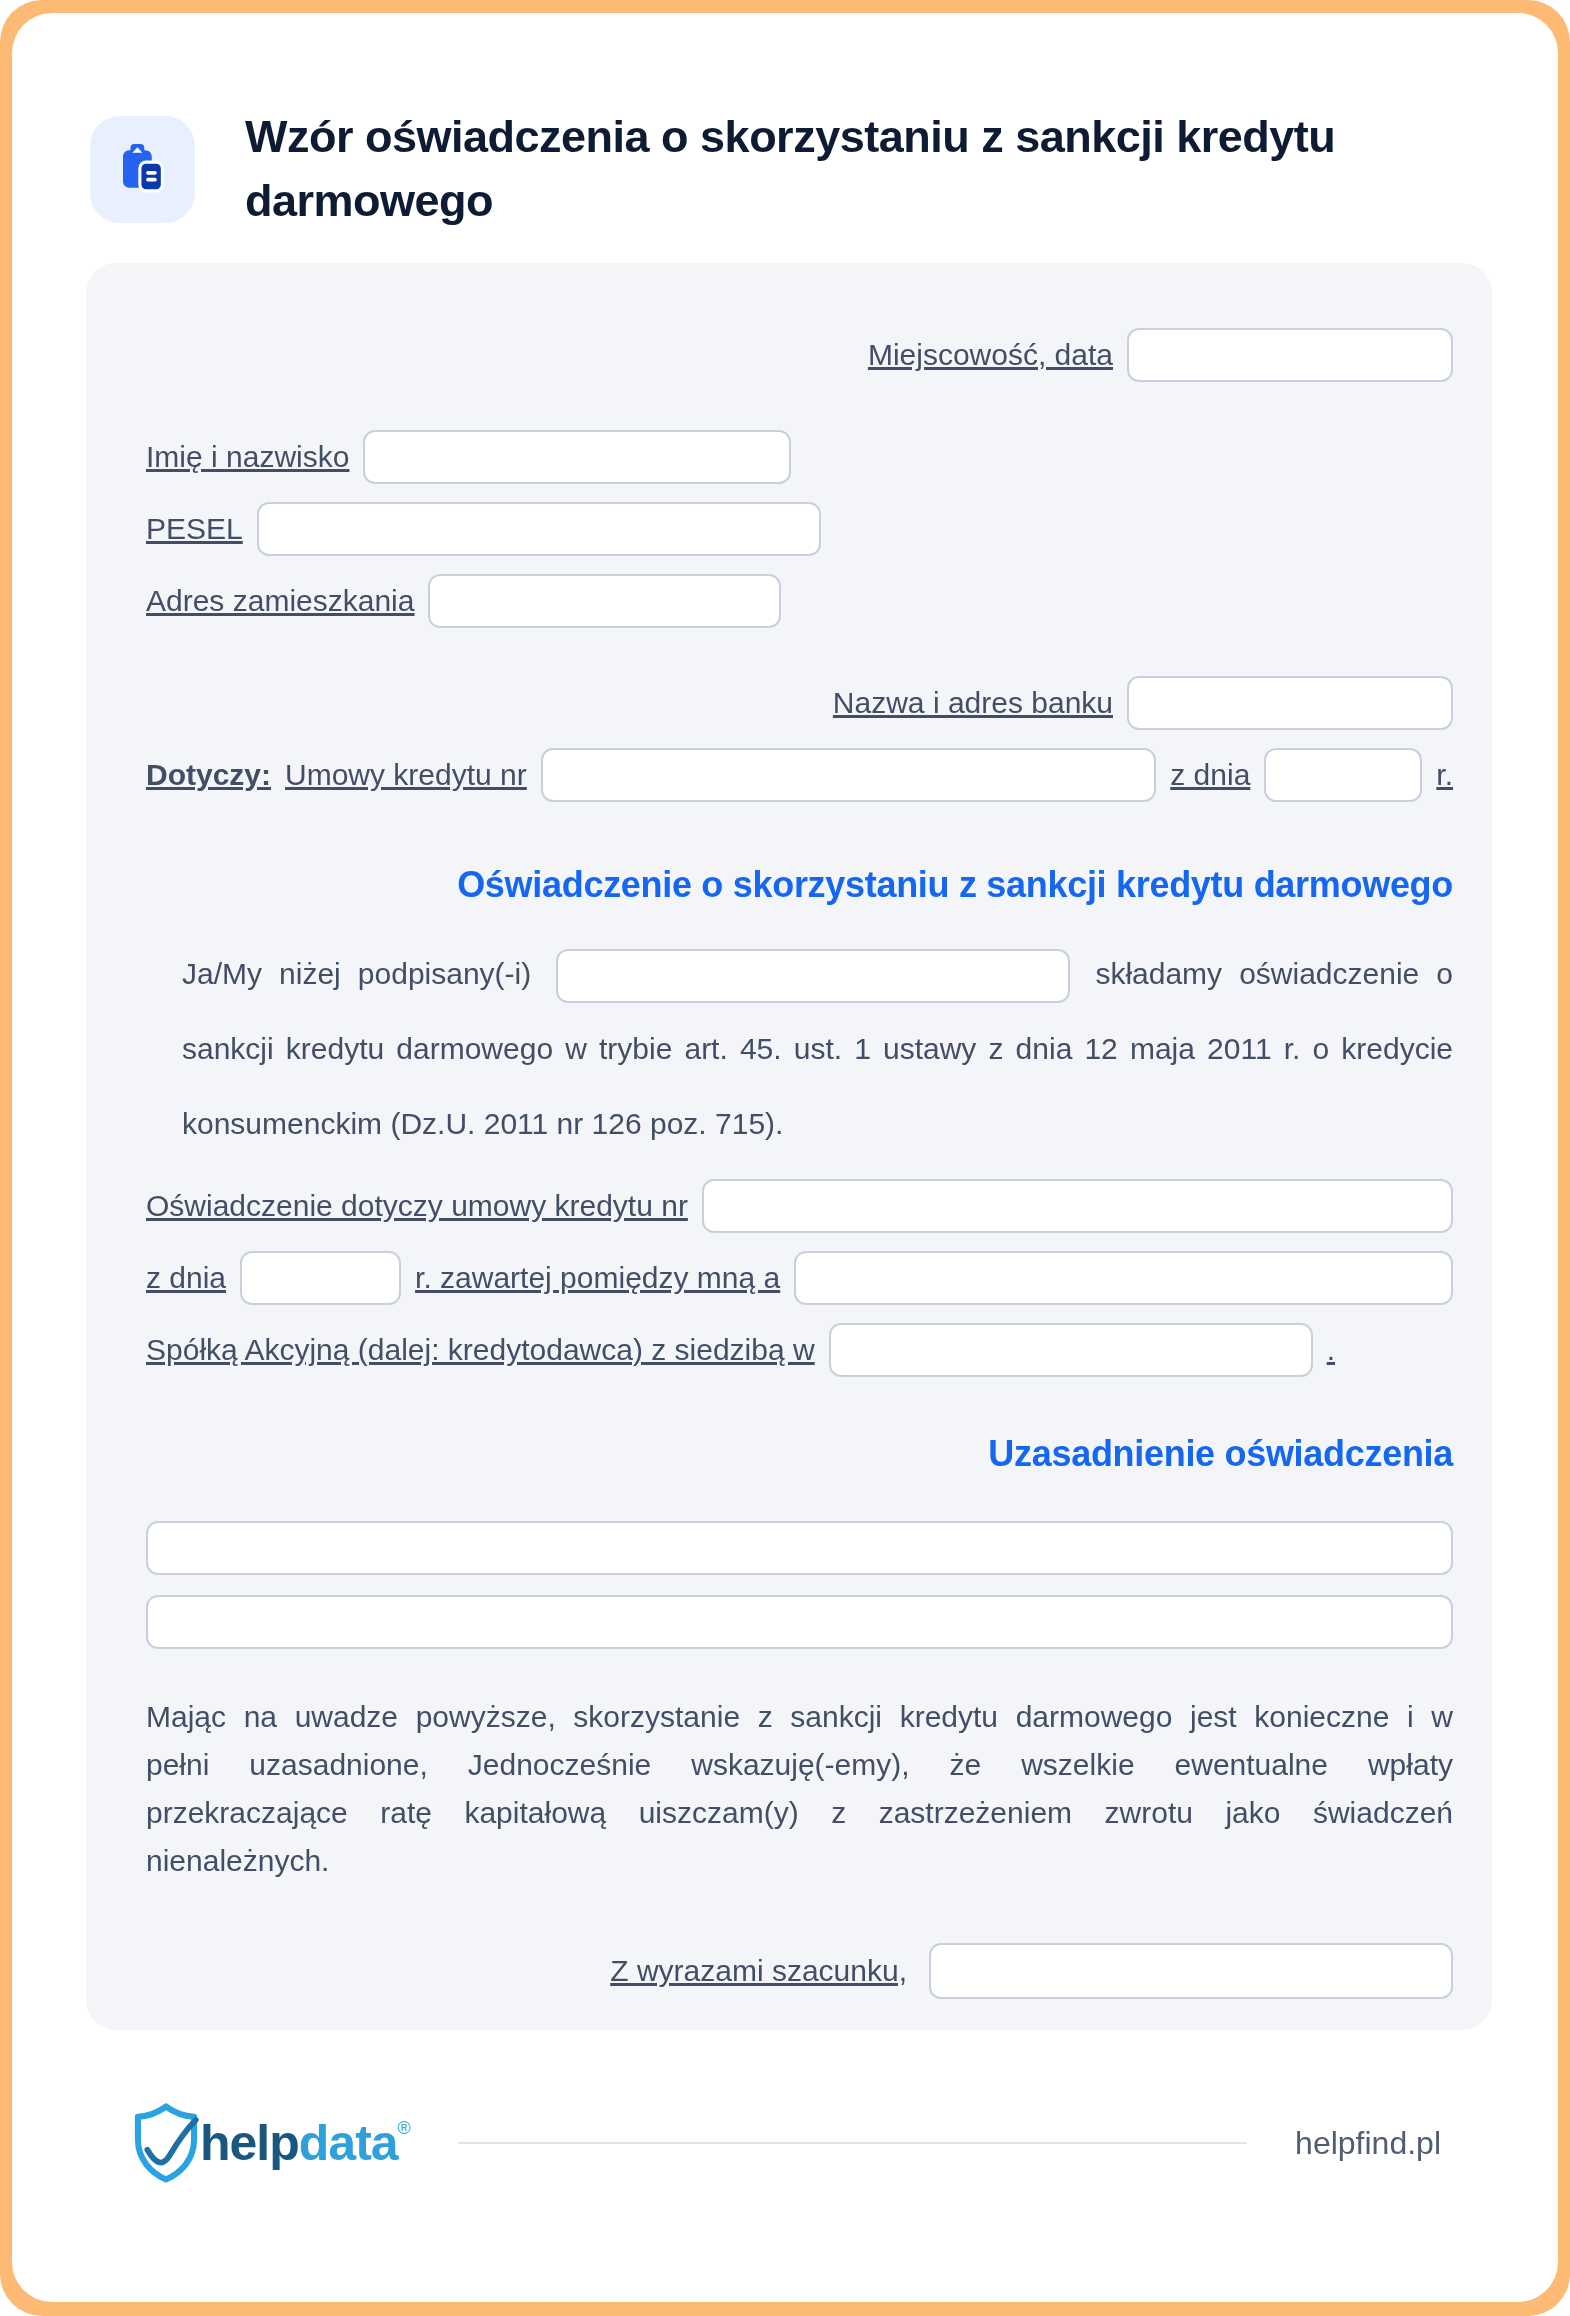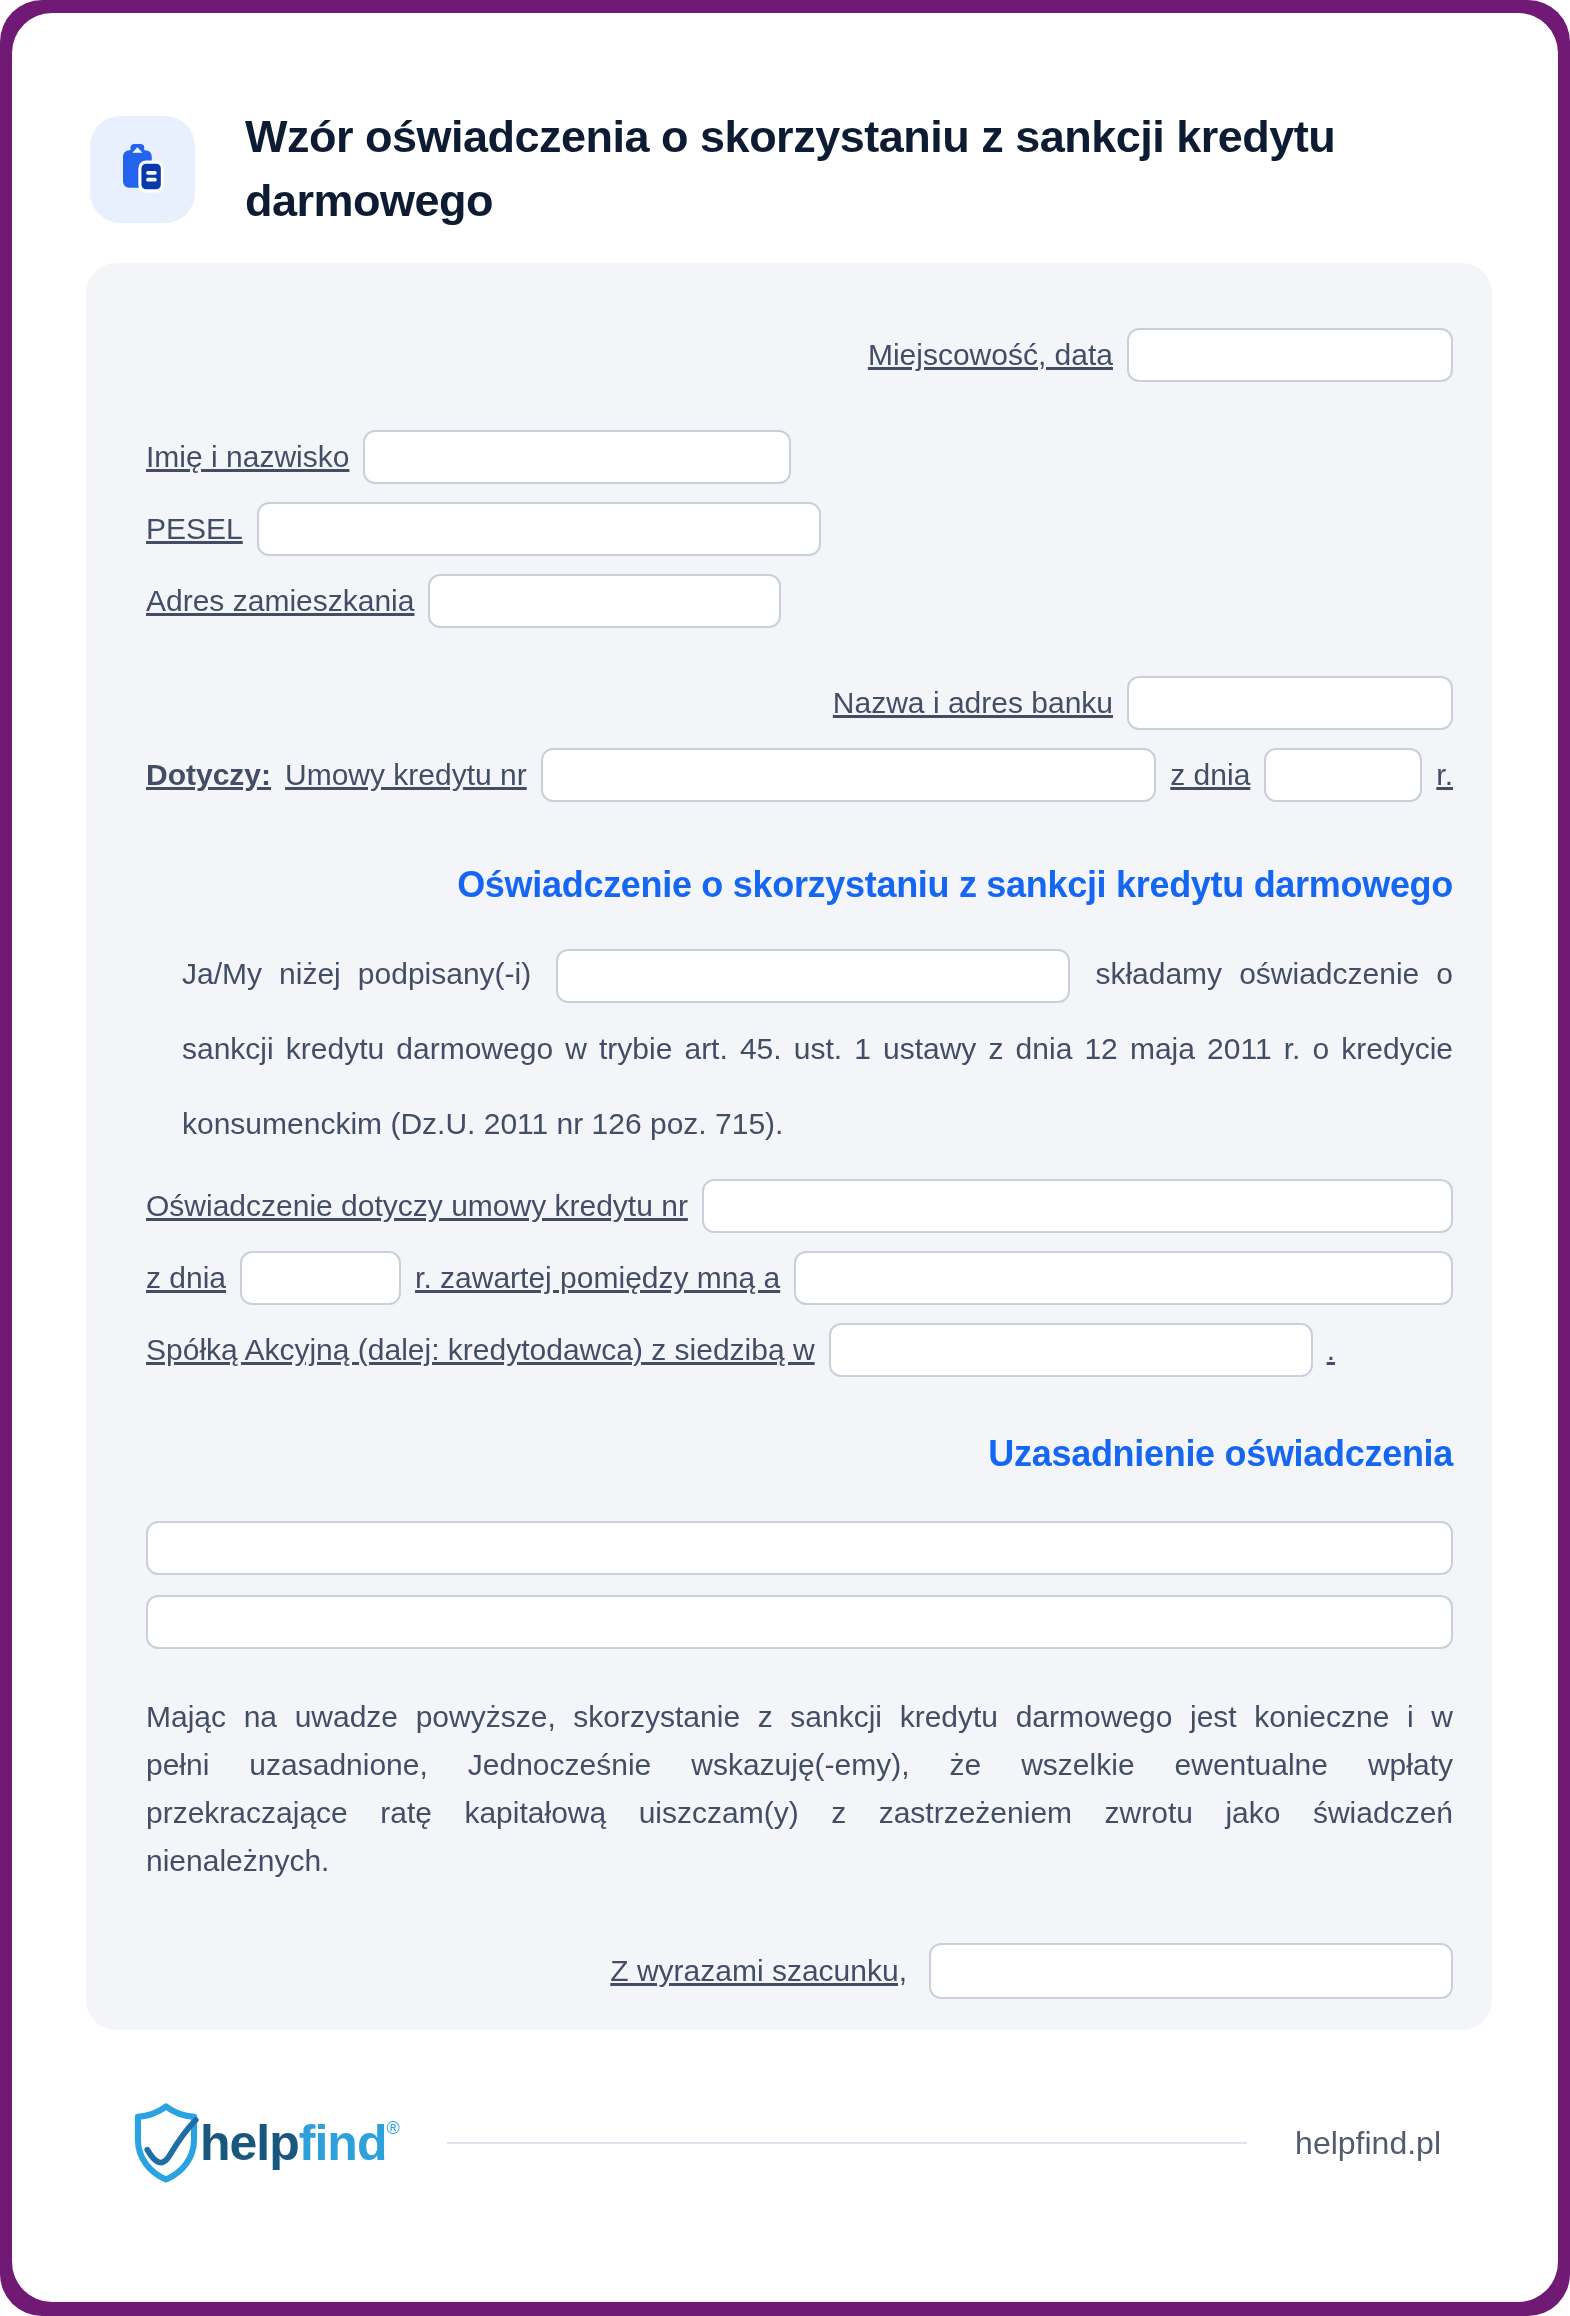--- a/index.html
+++ b/index.html
@@ -4,21 +4,21 @@
 <style>
   * { margin: 0; padding: 0; box-sizing: border-box; }
   html, body { width: 1570px; }
   body {
     font-family: "Liberation Sans", "DejaVu Sans", sans-serif;
     background: #ffffff;
   }
   .frame {
     width: 1570px;
     height: 2316px;
-    background: #701a75;
+    background: #fdba74;
     border-radius: 42px;
     position: relative;
     overflow: hidden;
   }
   .card {
     position: absolute;
     left: 12px; right: 12px; top: 13px; bottom: 14px;
     background: #ffffff;
     border-radius: 40px;
     overflow: hidden;
@@ -222,21 +222,21 @@
     </div>
 
     <div class="footer">
       <div class="brand">
         <svg viewBox="0 0 40 48" aria-hidden="true">
           <path d="M20 2.5 C15 6.2 8.5 8.3 3.5 8.6 V22 C3.5 33.5 11 41.5 20 45.5 C29 41.5 36.5 33.5 36.5 22 V8.6 C31.5 8.3 25 6.2 20 2.5 Z" fill="none" stroke="#2aa3e2" stroke-width="3.6" stroke-linejoin="round"></path>
           <path d="M9 28 C14 36.5 18 38 22 31.5 C26.5 24 31 17 37.5 10.5" fill="none" stroke="#1d6fa6" stroke-width="3.4" stroke-linecap="round"></path>
         </svg>
         <span class="wordmark">
           <span class="wm-help">help</span>
-          <span class="wm-find">find</span>
+          <span class="wm-find">data</span>
           <span class="wm-reg">®</span>
         </span>
       </div>
       <div class="divider"></div>
       <span class="site-text">helpfind.pl</span>
     </div>
 
   </div>
 </div>
 

